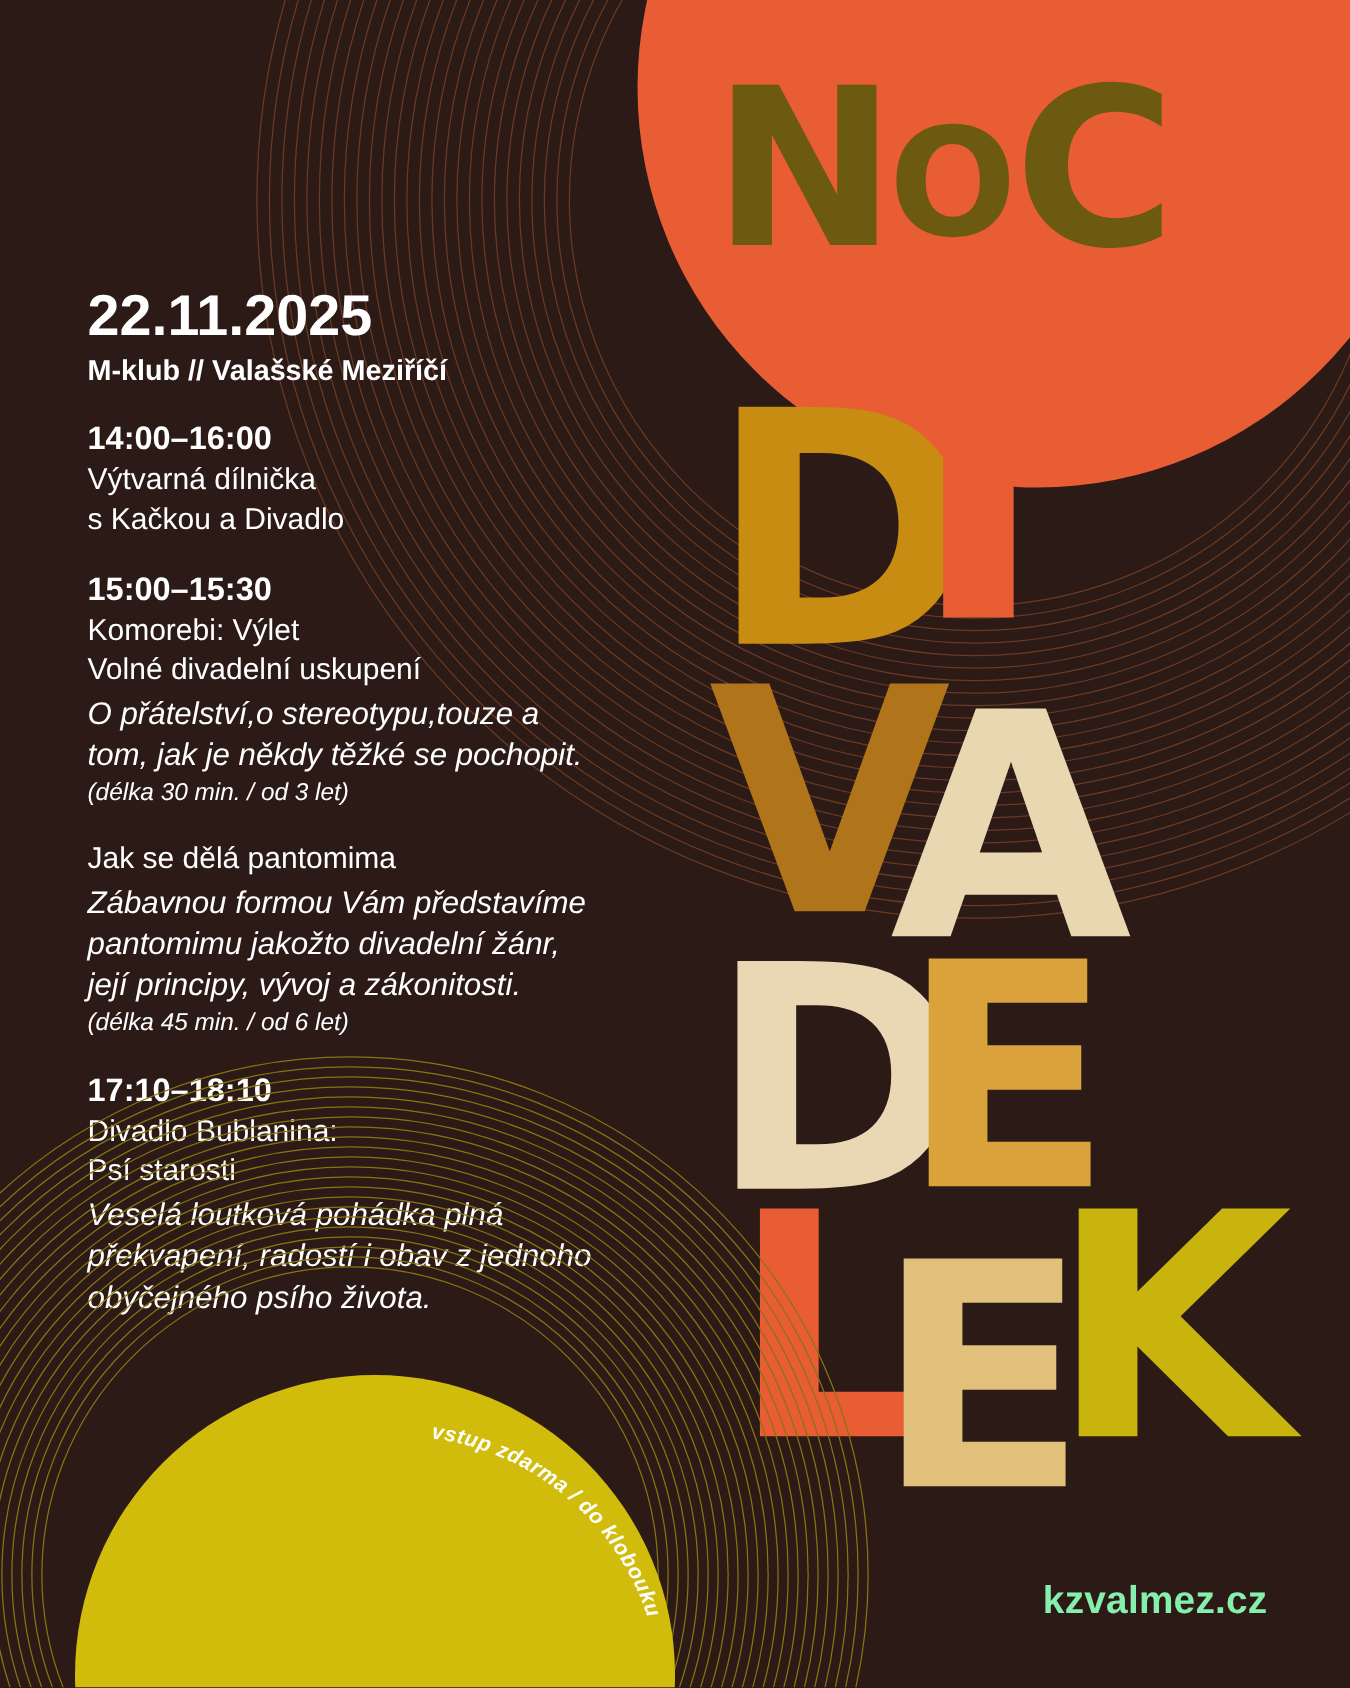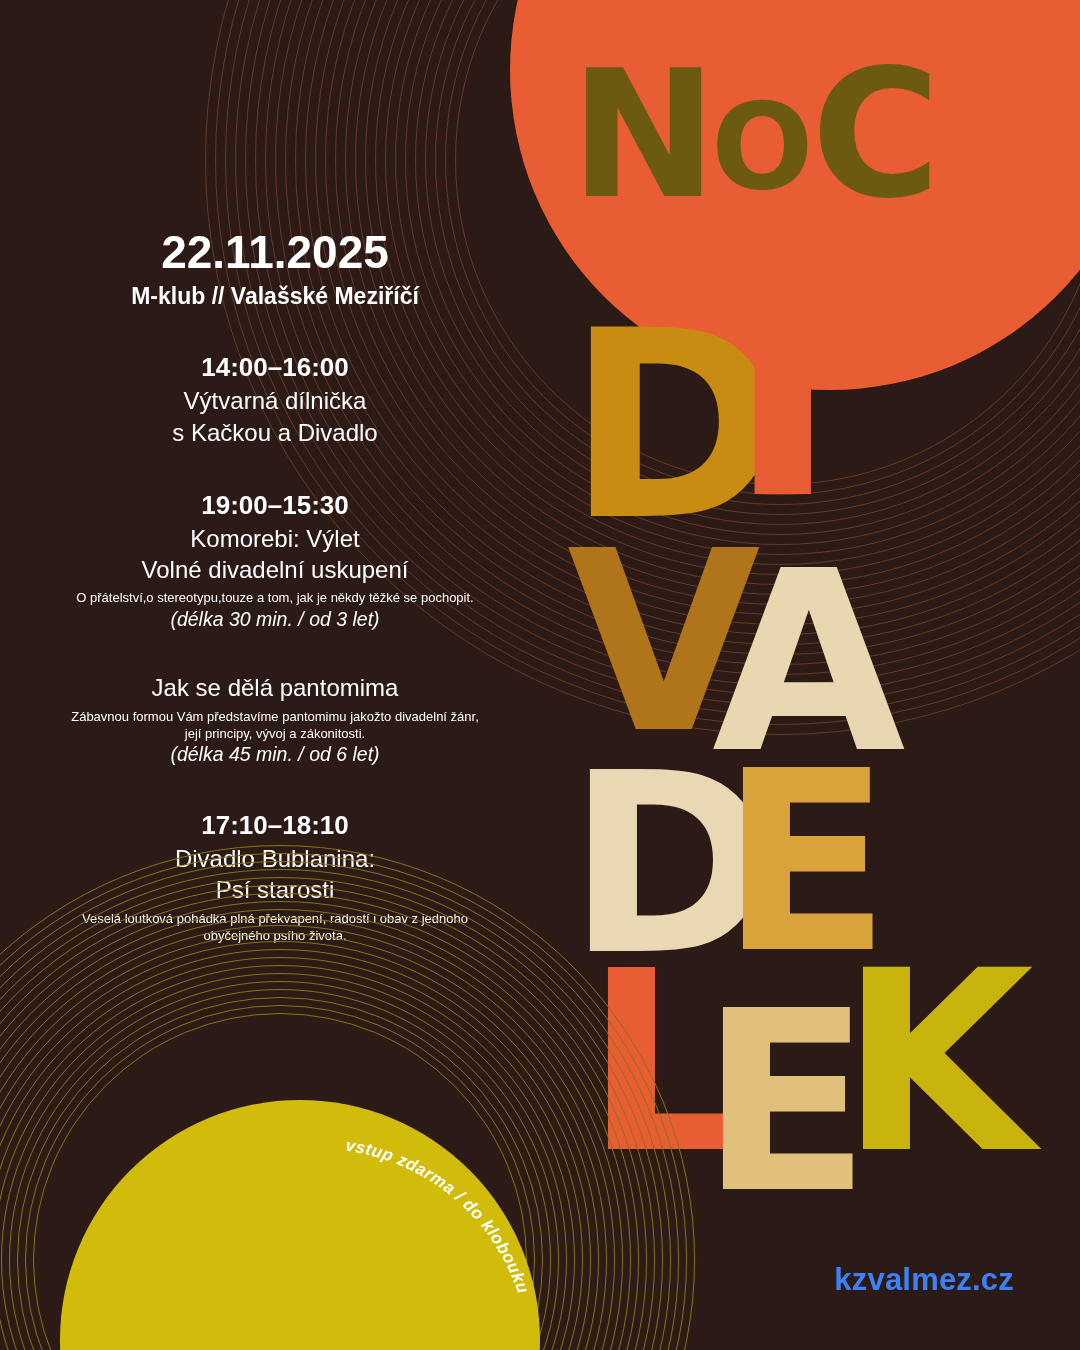--- a/index.html
+++ b/index.html
@@ -114,62 +114,63 @@
   .ltr-L { left: 585px; top: 960px;  font-size: 250px; color: #e85d33; }
   .ltr-E2{ left: 700px; top: 1000px; font-size: 250px; color: #e0c07a; }
   .ltr-K { left: 840px; top: 960px;  font-size: 250px; color: #c9b40d; }
 
   
   .info {
     position: absolute;
     left: 70px;
     top: 228px;
     width: 410px;
-    text-align: center;
+    text-align: left;
     color: #ffffff;
   }
   .date {
     font-size: 46px;
     font-weight: 700;
     letter-spacing: 0px;
     line-height: 1.05;
   }
   .place {
     font-size: 23px;
     font-weight: 700;
     margin-top: 7px;
   }
-  .block { margin-top: 40px; }
+  .block { margin-top: 23px; }
   .block .time {
     font-size: 26px;
     font-weight: 700;
     line-height: 1.35;
   }
   .block .title {
     font-size: 24px;
     font-weight: 400;
     line-height: 1.3;
   }
   .block .desc {
-    font-size: 13px;
+    font-size: 25px;
+    font-style: italic;
     line-height: 1.33;
     margin-top: 4px;
   }
   .block .meta {
     font-size: 19.5px;
     font-style: italic;
     line-height: 1.33;
   }
 
   
   .web {
     position: absolute;
     right: 66px;
     bottom: 52px;
-    color: #3b82f6;
+    color: #86efac;
     font-size: 31px;
     font-weight: 700;
     letter-spacing: 0.2px;
   }
 
   
   .footnote {
     position: absolute;
     left: 330px;
     bottom: 40px;
@@ -240,21 +241,21 @@
     <div class="date">22.11.2025</div>
     <div class="place">M-klub // Valašské Meziříčí</div>
 
     <div class="block">
       <div class="time">14:00–16:00</div>
       <div class="title">Výtvarná dílnička</div>
       <div class="title">s Kačkou a Divadlo</div>
     </div>
 
     <div class="block">
-      <div class="time">19:00–15:30</div>
+      <div class="time">15:00–15:30</div>
       <div class="title">Komorebi: Výlet</div>
       <div class="title">Volné divadelní uskupení</div>
       <div class="desc">O přátelství,o stereotypu,touze a tom, jak je někdy těžké se pochopit.</div>
       <div class="meta">(délka 30 min. / od 3 let)</div>
     </div>
 
     <div class="block">
       <div class="title">Jak se dělá pantomima</div>
       <div class="desc">Zábavnou formou Vám představíme pantomimu jakožto divadelní žánr, její principy, vývoj a zákonitosti.</div>
       <div class="meta">(délka 45 min. / od 6 let)</div>

